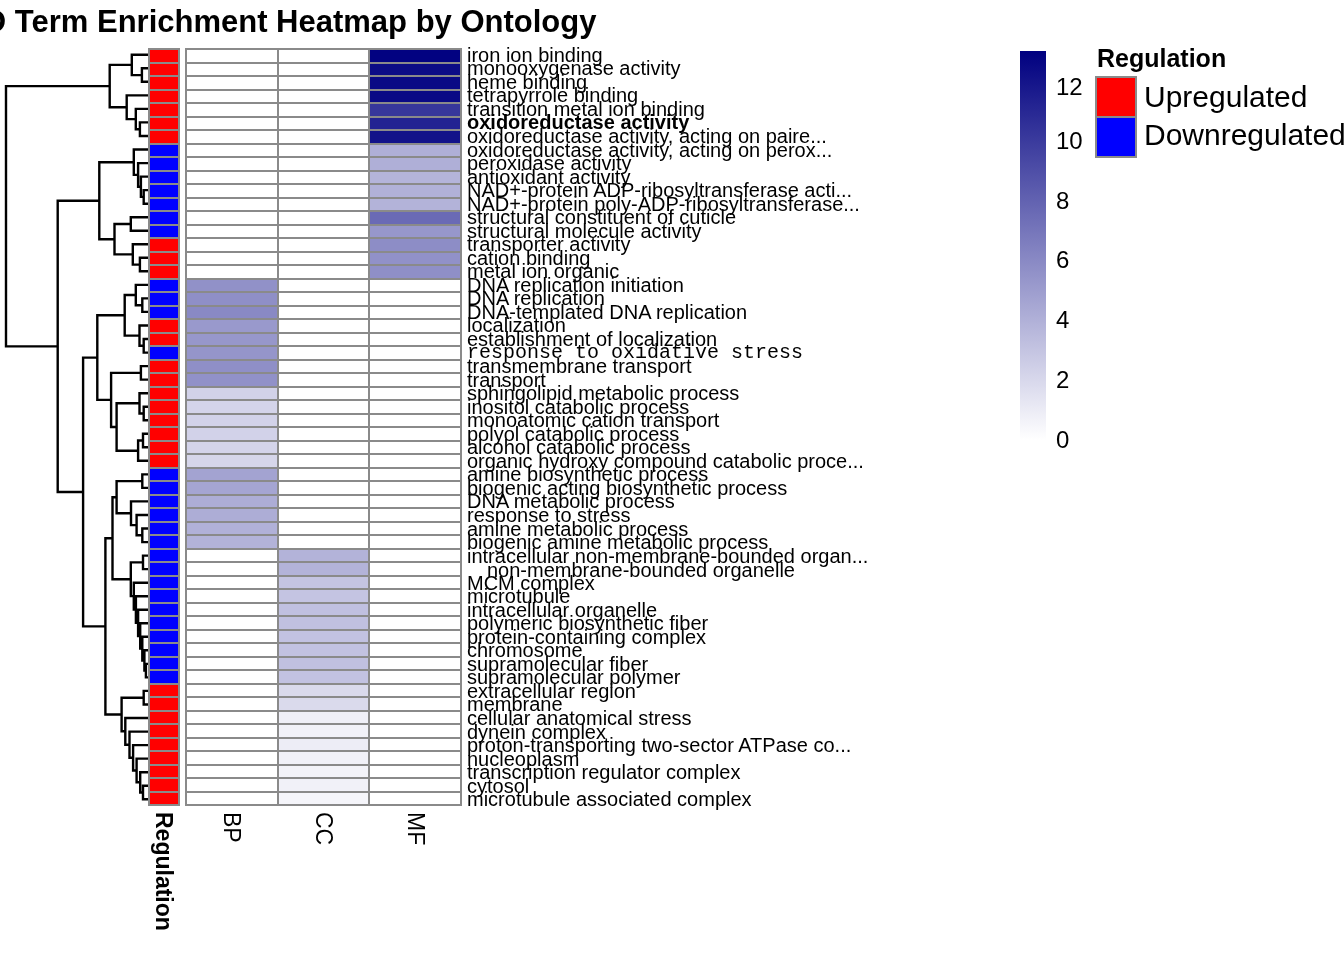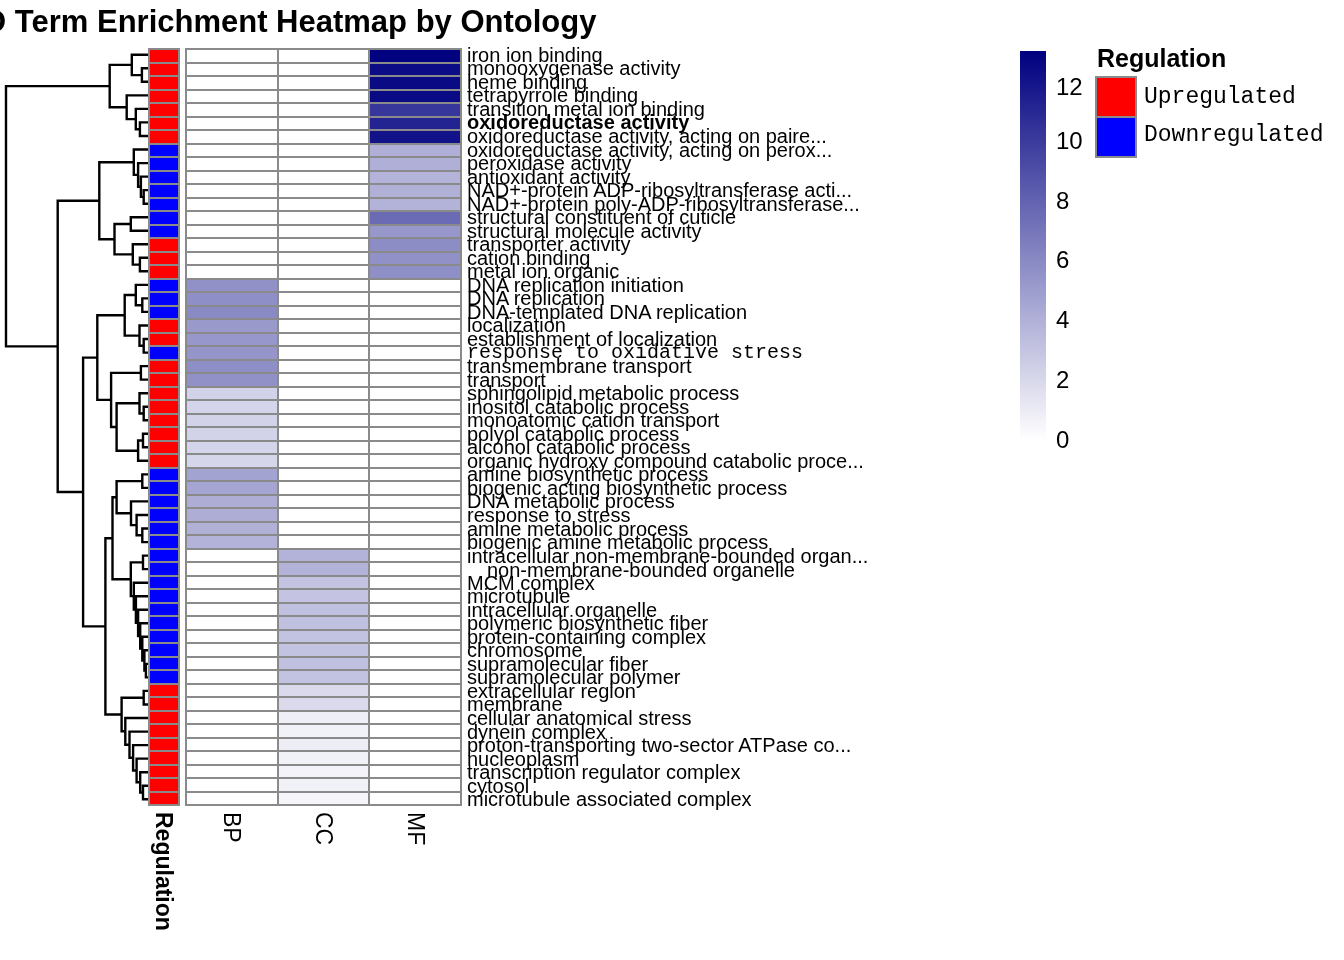--- a/index.html
+++ b/index.html
@@ -14,21 +14,21 @@
   .cell{width:100%;height:100%;}
   .row-label{position:absolute;font-size:20px;line-height:1;white-space:nowrap;
              transform:translateY(-50%);}
   .vlabel{position:absolute;writing-mode:vertical-rl;font-size:23px;line-height:1.15;white-space:nowrap;}
   .vlabel.bold{font-weight:bold;}
   .colorbar{position:absolute;left:1020px;top:51px;width:26px;height:389px;}
   .cbar-tick{position:absolute;font-size:24px;transform:translateY(-50%);left:1056px;}
   .legend-title{position:absolute;left:1097px;top:44px;font-size:25px;font-weight:bold;white-space:nowrap;}
   .legend-swatches{position:absolute;left:1095px;top:76px;width:42px;height:82px;background:#8a8a8a;
                    display:grid;grid-auto-rows:1fr;gap:2px;padding:2px;box-sizing:border-box;}
-  .legend-item-label{position:absolute;left:1144px;font-size:23px;transform:translateY(-50%);white-space:nowrap;font-family:Liberation Mono, monospace;}
+  .legend-item-label{position:absolute;left:1144px;font-size:30px;transform:translateY(-50%);white-space:nowrap;}
 </style>
 </head>
 <body>
 
 <div class="stage">
 
   <div class="chart-title">GO Term Enrichment Heatmap by Ontology</div>
 
   <svg id="dendro-svg" width="1344" height="960">
       <path d="M148.0,68.3L141.9,68.3L141.9,81.8L148.0,81.8M148.0,54.8L131.8,54.8L131.8,75.1L141.9,75.1M148.0,122.4L139.9,122.4L139.9,136.0L148.0,136.0M148.0,108.9L135.8,108.9L135.8,129.2L139.9,129.2M148.0,95.4L126.7,95.4L126.7,119.1L135.8,119.1M131.8,64.9L109.7,64.9L109.7,107.2L126.7,107.2M148.0,190.1L143.7,190.1L143.7,203.7L148.0,203.7M148.0,176.6L140.9,176.6L140.9,196.9L143.7,196.9M148.0,163.1L138.1,163.1L138.1,186.7L140.9,186.7M148.0,149.5L133.8,149.5L133.8,174.9L138.1,174.9M148.0,217.2L130.8,217.2L130.8,230.7L148.0,230.7M148.0,257.8L139.9,257.8L139.9,271.3L148.0,271.3M148.0,244.3L132.8,244.3L132.8,264.6L139.9,264.6M130.8,224.0L114.5,224.0L114.5,254.4L132.8,254.4M133.8,162.2L99.3,162.2L99.3,239.2L114.5,239.2M148.0,298.4L142.3,298.4L142.3,311.9L148.0,311.9M148.0,284.9L135.8,284.9L135.8,305.2L142.3,305.2M148.0,339.0L143.7,339.0L143.7,352.6L148.0,352.6M148.0,325.5L139.5,325.5L139.5,345.8L143.7,345.8M135.8,295.0L124.7,295.0L124.7,335.6L139.5,335.6M148.0,366.1L140.9,366.1L140.9,379.6L148.0,379.6M148.0,406.7L143.7,406.7L143.7,420.2L148.0,420.2M148.0,393.2L139.5,393.2L139.5,413.5L143.7,413.5M148.0,433.8L143.0,433.8L143.0,447.3L148.0,447.3M143.0,440.5L138.1,440.5L138.1,460.8L148.0,460.8M139.5,403.3L116.6,403.3L116.6,450.7L138.1,450.7M140.9,372.9L111.1,372.9L111.1,427.0L116.6,427.0M124.7,315.3L97.3,315.3L97.3,399.9L111.1,399.9M148.0,474.4L142.3,474.4L142.3,487.9L148.0,487.9M148.0,528.5L142.3,528.5L142.3,542.1L148.0,542.1M148.0,515.0L136.6,515.0L136.6,535.3L142.3,535.3M148.0,501.4L131.0,501.4L131.0,525.1L136.6,525.1M142.3,481.1L116.6,481.1L116.6,513.3L131.0,513.3M148.0,555.6L143.0,555.6L143.0,569.1L148.0,569.1M148.0,663.9L145.9,663.9L145.9,677.4L148.0,677.4M148.0,650.3L144.4,650.3L144.4,670.6L145.9,670.6M148.0,636.8L142.3,636.8L142.3,660.5L144.4,660.5M148.0,623.3L140.2,623.3L140.2,648.6L142.3,648.6M148.0,609.7L138.1,609.7L138.1,636.0L140.2,636.0M148.0,596.2L135.9,596.2L135.9,622.8L138.1,622.8M148.0,582.7L133.8,582.7L133.8,609.5L135.9,609.5M143.0,562.4L130.8,562.4L130.8,596.1L133.8,596.1M116.6,497.2L112.5,497.2L112.5,579.2L130.8,579.2M148.0,690.9L143.7,690.9L143.7,704.5L148.0,704.5M148.0,785.7L143.0,785.7L143.0,799.2L148.0,799.2M148.0,772.2L140.2,772.2L140.2,792.5L143.0,792.5M148.0,758.6L136.6,758.6L136.6,782.3L140.2,782.3M148.0,745.1L133.1,745.1L133.1,770.5L136.6,770.5M148.0,731.6L129.5,731.6L129.5,757.8L133.1,757.8M148.0,718.0L125.3,718.0L125.3,744.7L129.5,744.7M143.7,697.7L121.6,697.7L121.6,731.3L125.3,731.3M112.5,538.2L105.4,538.2L105.4,714.5L121.6,714.5M97.3,357.6L83.1,357.6L83.1,626.4L105.4,626.4M99.3,200.7L57.7,200.7L57.7,492.0L83.1,492.0M109.7,86.1L6.0,86.1L6.0,346.4L57.7,346.4" fill="none" stroke="#000" stroke-width="2.4"></path>

